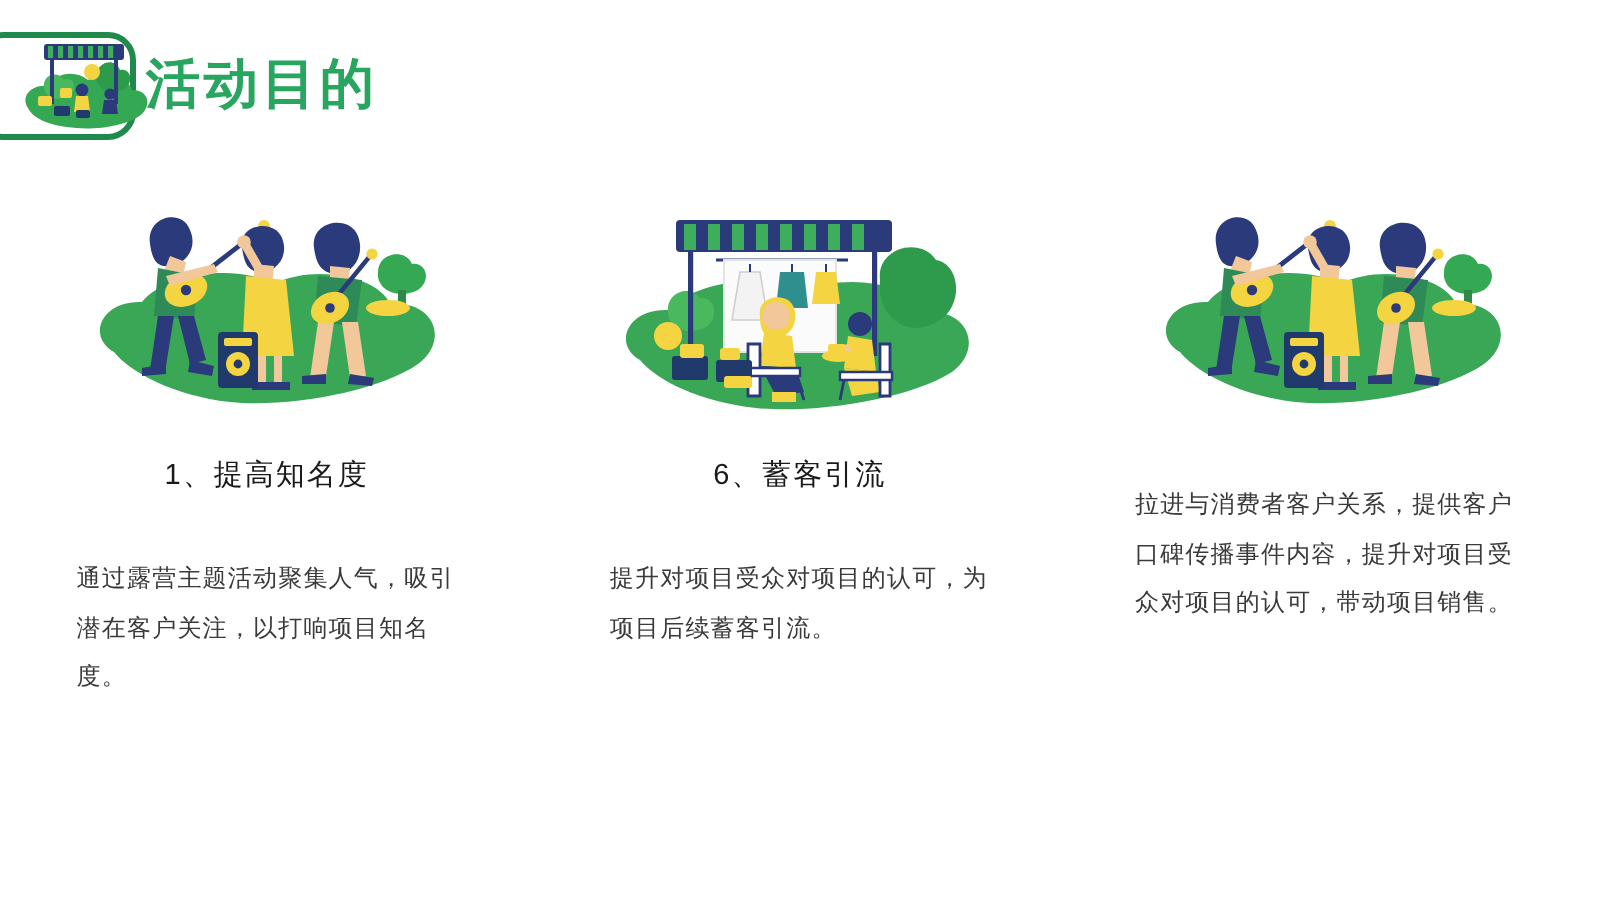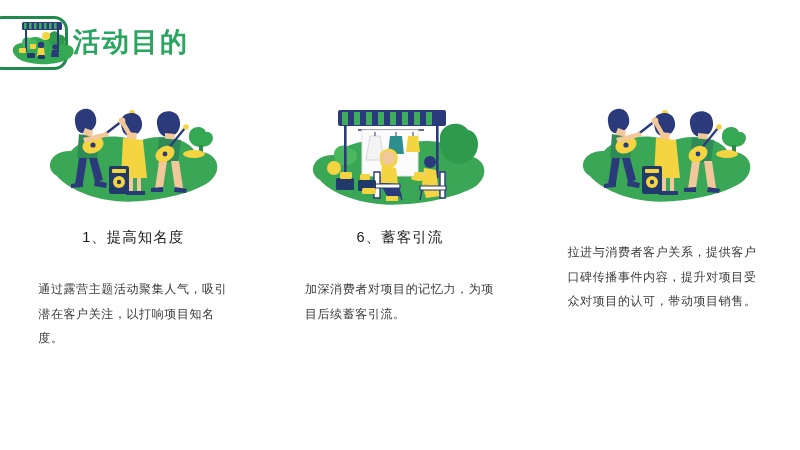--- a/index.html
+++ b/index.html
@@ -274,21 +274,21 @@
 
         <rect x="36" y="90" width="18" height="12" rx="1.5" fill="#1f3a6b"></rect>
         <rect x="58" y="92" width="18" height="11" rx="1.5" fill="#1f3a6b"></rect>
         <rect x="40" y="84" width="12" height="7" rx="1.5" fill="#f5d441"></rect>
         <rect x="60" y="86" width="10" height="6" rx="1.5" fill="#f5d441"></rect>
         <rect x="62" y="100" width="14" height="6" rx="1.5" fill="#f5d441"></rect>
         <circle cx="34" cy="80" r="7" fill="#f5d441"></circle>
       </svg>
     </div>
     <div class="col-heading">6、蓄客引流</div>
-    <div class="col-body">加深消费者对项目的记忆力，为项目后续蓄客引流。</div>
+    <div class="col-body">提升对项目受众对项目的认可，为项目后续蓄客引流。</div>
   </div>
 
   <div class="col col3">
     <div class="illus">
       <svg viewBox="0 0 200 122" width="200" height="122">
         <path d="M24 88 C10 80 18 62 38 63 C50 48 86 44 104 54 C124 44 156 50 162 64 C184 62 192 82 176 94 C156 108 110 116 82 113 C54 110 32 98 24 88 Z" fill="#3aa757"></path>
         <path d="M156 48 C156 38 170 36 173 44 C180 43 183 52 176 57 C166 62 155 57 156 48 Z" fill="#35a853"></path>
         <path d="M166 57 L170 57 L170 66 L166 66 Z" fill="#2e8b47"></path>
         <ellipse cx="161" cy="66" rx="11" ry="4" fill="#f5d441"></ellipse>
 

